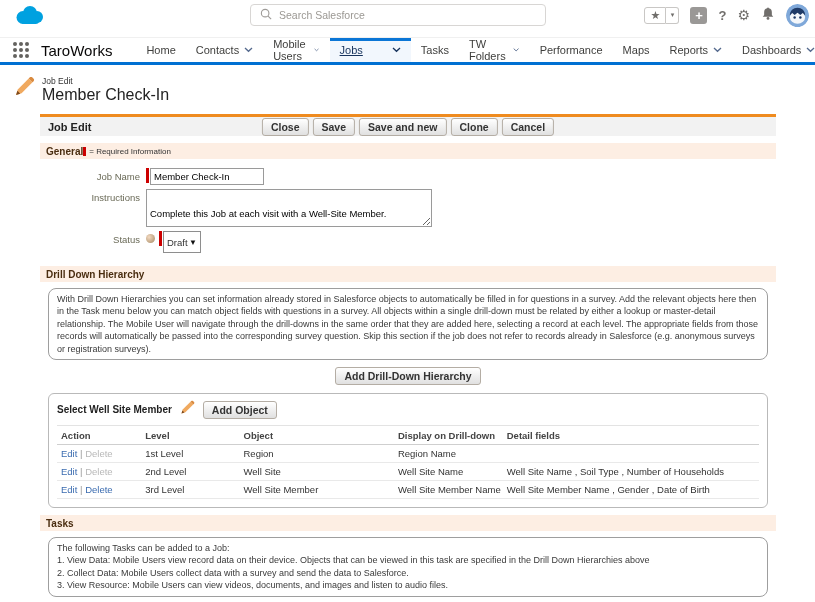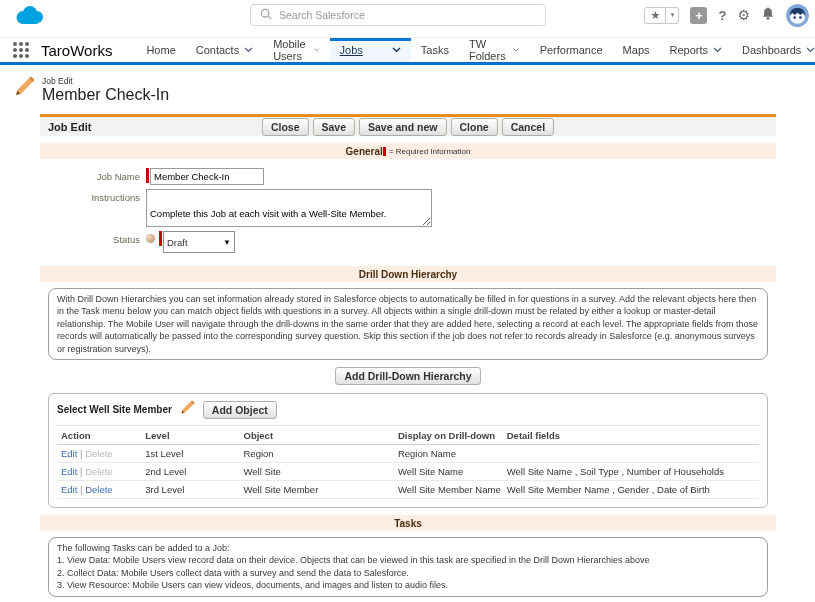--- a/index.html
+++ b/index.html
@@ -47,36 +47,36 @@
   .block-header .bh-title { font-size:11px; font-weight:bold; color:#222; }
   .btn-row { display:flex; gap:4px; }
   .btn-row.centered { position:absolute; left:50%; transform:translateX(-50%); }
   .btn {
     background:linear-gradient(#ffffff,#e0e0e0); border:1px solid #b4ada4; border-radius:3px;
     font-family:"Liberation Sans",sans-serif; font-size:10.5px; font-weight:bold; color:#333;
     padding:2px 8px; cursor:pointer; white-space:nowrap;
   }
   .section-header {
     background:#fdeee3; color:#4a2d10; font-size:10px; font-weight:bold;
-    height:16px; display:flex; align-items:center; justify-content:center;
+    height:16px; display:flex; align-items:center; justify-content:flex-start;
     padding:0 6px; margin-top:7px;
   }
   .legend { display:flex; align-items:center; gap:3px; font-weight:normal; font-size:8px; color:#333; }
   .req-bar { width:3px; background:#c00; }
   .req-bar.tall { height:15px; }
   .req-bar.small { height:9px; }
   
   .form { padding:5px 0 2px; }
   .form-row { display:flex; align-items:flex-start; margin:4px 0; }
   .f-label { width:106px; text-align:right; padding-right:6px; font-size:9.5px; color:#6a6a57; padding-top:3px; flex-shrink:0; }
   .f-field { display:flex; align-items:flex-start; gap:1px; }
   .text-input { width:114px; height:17px; border:1px solid #9a9a9a; font-size:9.5px; padding:1px 3px; font-family:"Liberation Sans",sans-serif; }
   .textarea { width:286px; height:38px; border:1px solid #9a9a9a; font-size:9.5px; padding:18px 3px; font-family:"Liberation Sans",sans-serif; resize:both; }
   .help-orb { width:9px; height:9px; border-radius:50%; background:radial-gradient(circle at 35% 35%, #f3d9c0, #a58a64); margin:3px 3px 0 0; }
-  .select-box { width:72px; height:16px; border:1px solid #8e8e8e; display:flex; align-items:center; justify-content:space-between; padding:10px 3px; font-size:9.5px; background:#fff; cursor:pointer; }
+  .select-box { width:38px; height:16px; border:1px solid #8e8e8e; display:flex; align-items:center; justify-content:space-between; padding:10px 3px; font-size:9.5px; background:#fff; cursor:pointer; }
   .select-box .sel-caret { font-size:8px; color:#111; }
   
   .desc-box {
     margin:6px 8px 0; border:1px solid #9e9e9e; border-radius:8px; background:#fff;
     padding:4px 8px; font-size:9px; line-height:1.38; color:#3a3a3a;
   }
   .center-btns { display:flex; justify-content:center; gap:5px; margin-top:7px; }
   .panel { margin:8px 8px 0; border:1px solid #b9b9b9; border-radius:6px; padding:6px 8px 8px; }
   .panel-head { display:flex; align-items:center; gap:8px; }
   .panel-title { font-size:10px; font-weight:bold; color:#222; }

